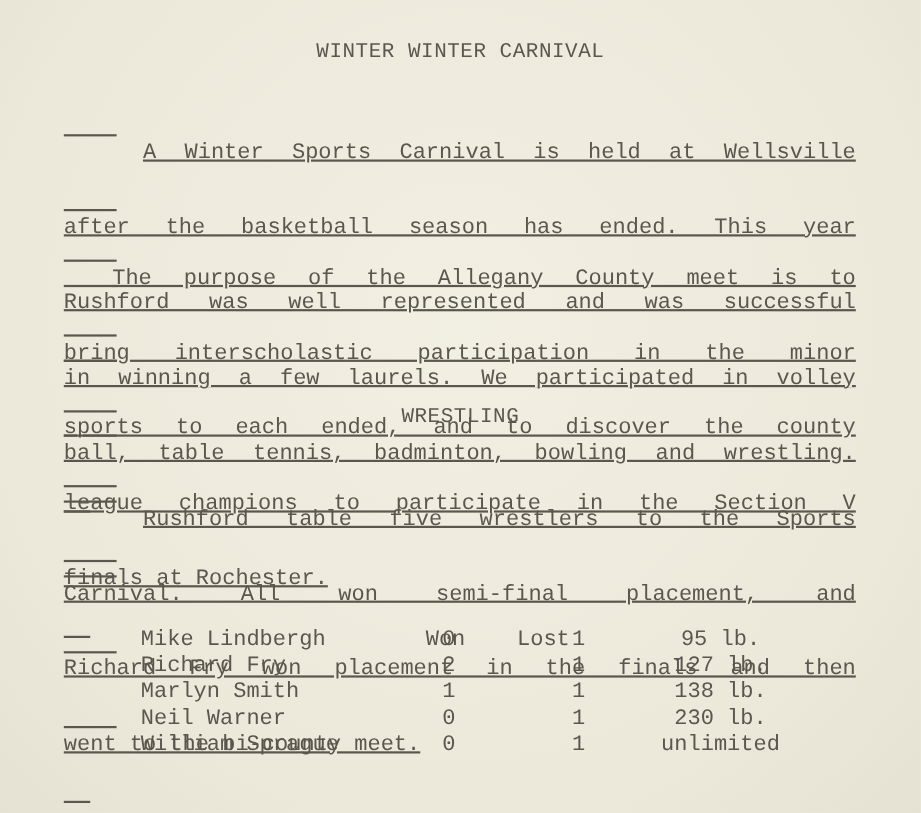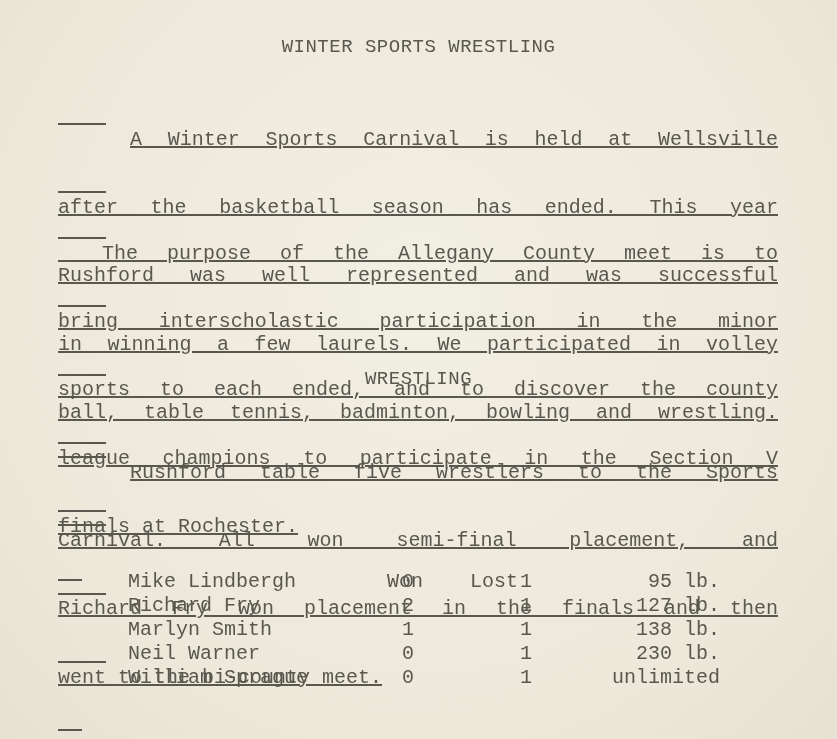--- a/index.html
+++ b/index.html
@@ -32,28 +32,28 @@
     .tbl {
       position: absolute; left: 128px; top: 570px;
       font-size: 20px; line-height: 24px;
     }
     .tbl-head { position: absolute; top: 530px; font-size: 20px; margin-top: 40px; }
     .row { position: relative; height: 24px; width: 620px; }
     .cell { position: absolute; top: 0; white-space: pre; }
     .c-name { left: 0; }
     .c-won { left: 274px; }
     .c-lost { left: 392px; }
-    .c-wt { left: 462px; width: 130px; text-align: right; }
+    .c-wt { left: 462px; width: 130px; text-align: center; }
   </style>
 </head>
 <body>
 
 <div class="page">
 
-  <div class="title" style="top:36px;">WINTER SPORTS WRESTLING</div>
+  <div class="title" style="top:36px;">WINTER WINTER CARNIVAL</div>
 
   <div class="para" style="top:83px;">
     <span class="line indent">A Winter Sports Carnival is held at Wellsville</span>
     <span class="line">after the basketball season has ended. This year</span>
     <span class="line">Rushford was well represented and was successful</span>
     <span class="line">in winning a few laurels. We participated in volley</span>
     <span class="line">ball, table tennis, badminton, bowling and wrestling.</span>
   </div>
 
   <div class="para" style="top:197px;">

